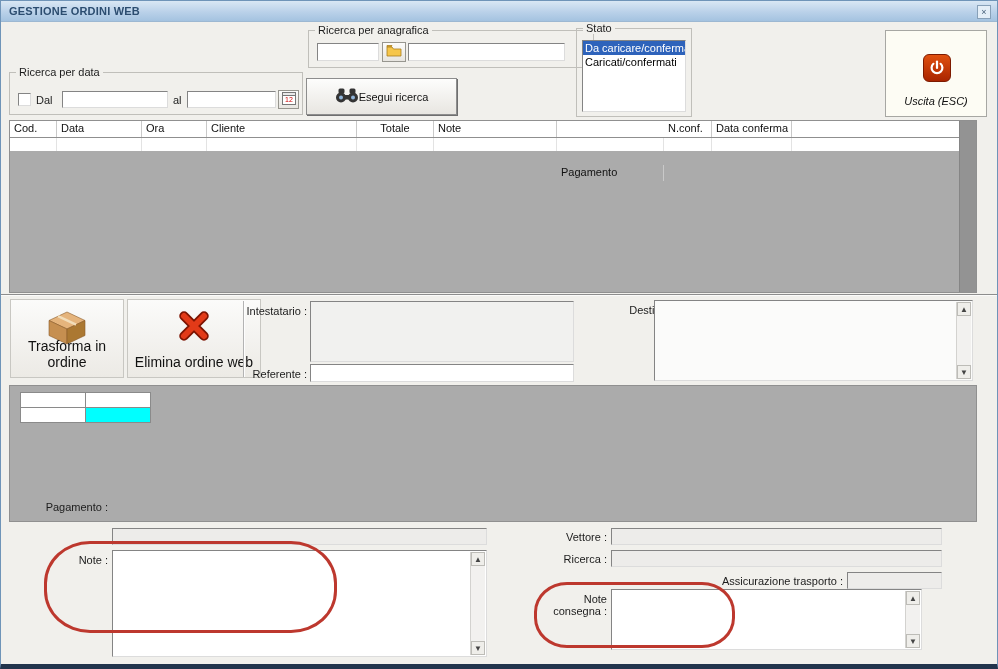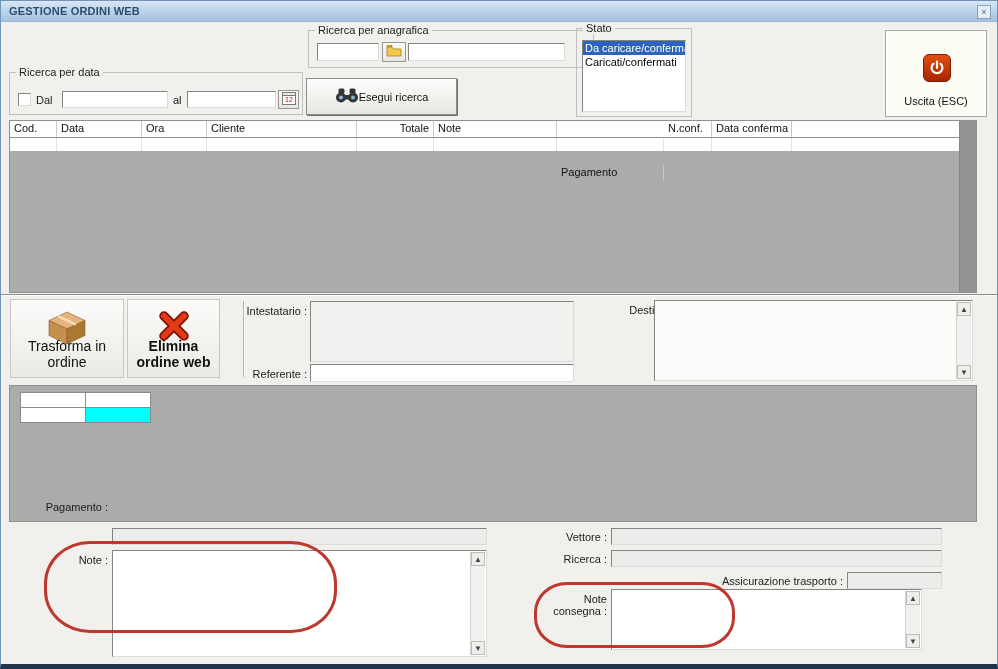--- a/index.html
+++ b/index.html
@@ -87,21 +87,21 @@
   .btn-uscita {
     position:absolute; left:884px; top:29px; width:102px; height:87px;
     background:#fdfcf4; border:1px solid #a7a7a3; cursor:default;
   }
   .uscita-icon {
     position:absolute; left:37px; top:23px; width:28px; height:28px;
     background:linear-gradient(#e0500f, #a92500);
     border:1px solid #7d1a00; border-radius:6px;
     display:flex; align-items:center; justify-content:center;
   }
-  .uscita-label { position:absolute; left:0; right:0; bottom:9px; text-align:center; font-size:11px; }
+  .uscita-label { position:absolute; left:0; right:0; bottom:9px; text-align:center; font-size:11px;font-style:italic; }
 
   
   .orders {
     position:absolute; left:8px; top:119px; width:968px; height:173px;
     background:#ababab; border:1px solid #909090;
   }
   .orders-header {
     position:absolute; left:0; top:0; width:949px; height:17px;
     background:#fff; border-bottom:1px solid #8f8f8f; display:flex;
   }
@@ -248,21 +248,21 @@
     </span>
     <span>Esegui ricerca</span>
   </div>
 
   <div class="orders">
     <div class="orders-header">
       <div class="oh" style="width:47px; text-align:left;">Cod.</div>
       <div class="oh" style="width:85px;">Data</div>
       <div class="oh" style="width:65px;">Ora</div>
       <div class="oh" style="width:150px;">Cliente</div>
-      <div class="oh" style="width:77px; text-align:right;">Totale</div>
+      <div class="oh" style="width:77px; text-align:center;">Totale</div>
       <div class="oh" style="width:123px;">Note</div>
       <div class="oh" style="width:107px;margin-top:44px;">Pagamento</div>
       <div class="oh" style="width:48px;">N.conf.</div>
       <div class="oh" style="width:80px;">Data conferma</div>
     </div>
     <div class="orders-empty-row">
       <div class="oe" style="width:47px;"></div>
       <div class="oe" style="width:85px;"></div>
       <div class="oe" style="width:65px;"></div>
       <div class="oe" style="width:150px;"></div>
@@ -283,21 +283,21 @@
       <svg width="42" height="36" viewBox="0 0 42 36">
         <path d="M21 2 L39 10.5 L21 19 L3 10.5 Z" fill="#e5b47c" stroke="#8a5a28" stroke-width="0.6"></path>
         <path d="M3 10.5 L21 19 L21 34 L3 25.5 Z" fill="#c68f50" stroke="#8a5a28" stroke-width="0.6"></path>
         <path d="M39 10.5 L21 19 L21 34 L39 25.5 Z" fill="#ab7832" stroke="#8a5a28" stroke-width="0.6"></path>
         <path d="M12 6.2 L30 14.7" stroke="#f2ddba" stroke-width="2.4" fill="none"></path>
       </svg>
     </span>
     <span class="abn-label">Trasforma in ordine</span>
   </div>
 
-  <div class="action-btn" style="left:126px; width:93px;font-weight:bold;">
+  <div class="action-btn" style="left:126px; width:134px;">
     <span class="abn-icon">
       <svg width="36" height="32" viewBox="0 0 36 32">
         <path d="M8 6 L28 26 M28 6 L8 26" stroke="#7d1402" stroke-width="9.5" stroke-linecap="round"></path>
         <path d="M8 6 L28 26 M28 6 L8 26" stroke="#e23a18" stroke-width="6" stroke-linecap="round"></path>
       </svg>
     </span>
     <span class="abn-label">Elimina ordine web</span>
   </div>
 
   <div class="vgroove"></div>

